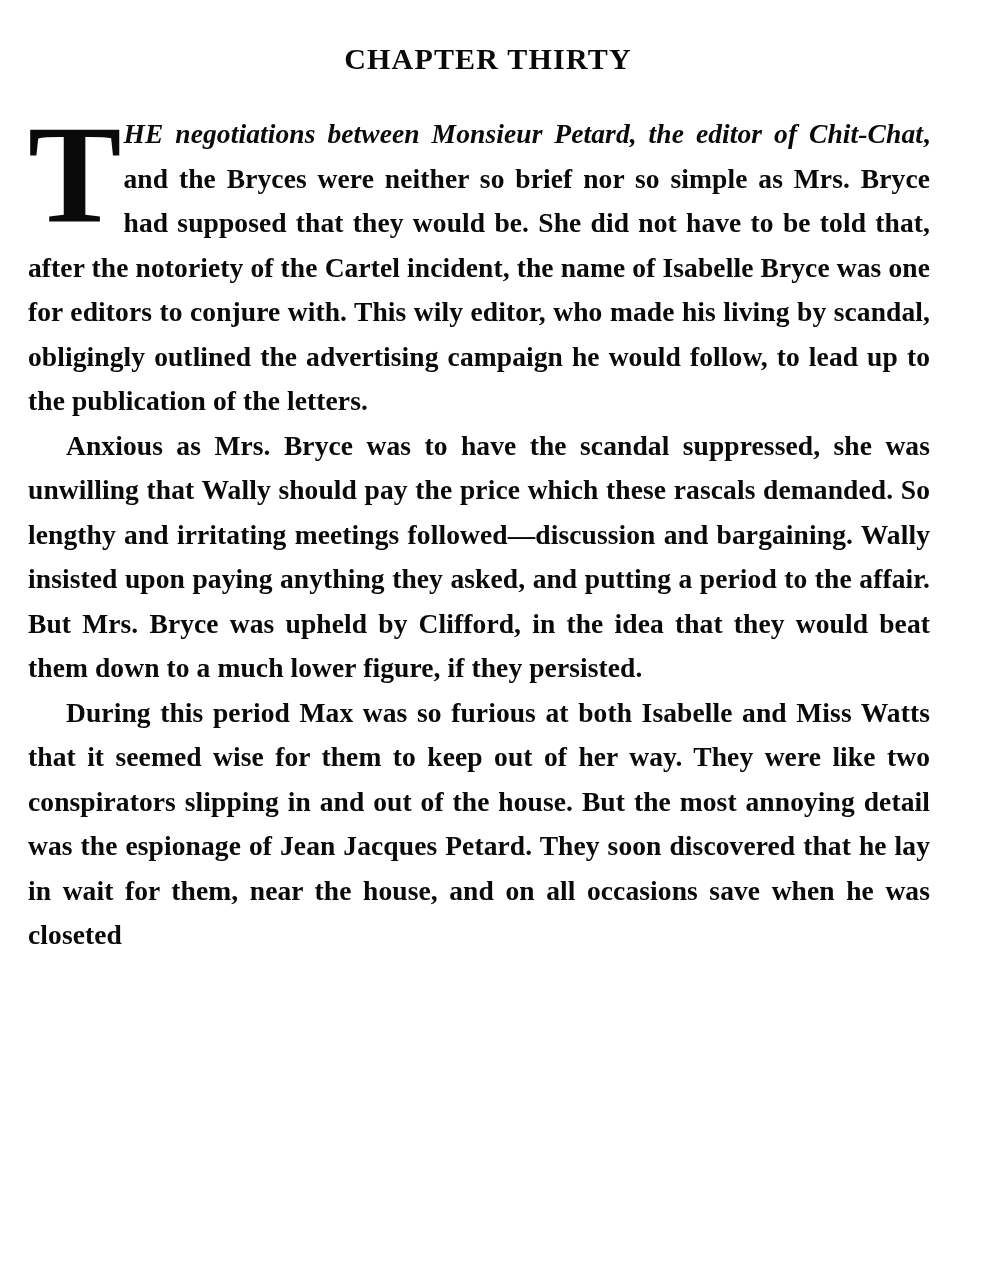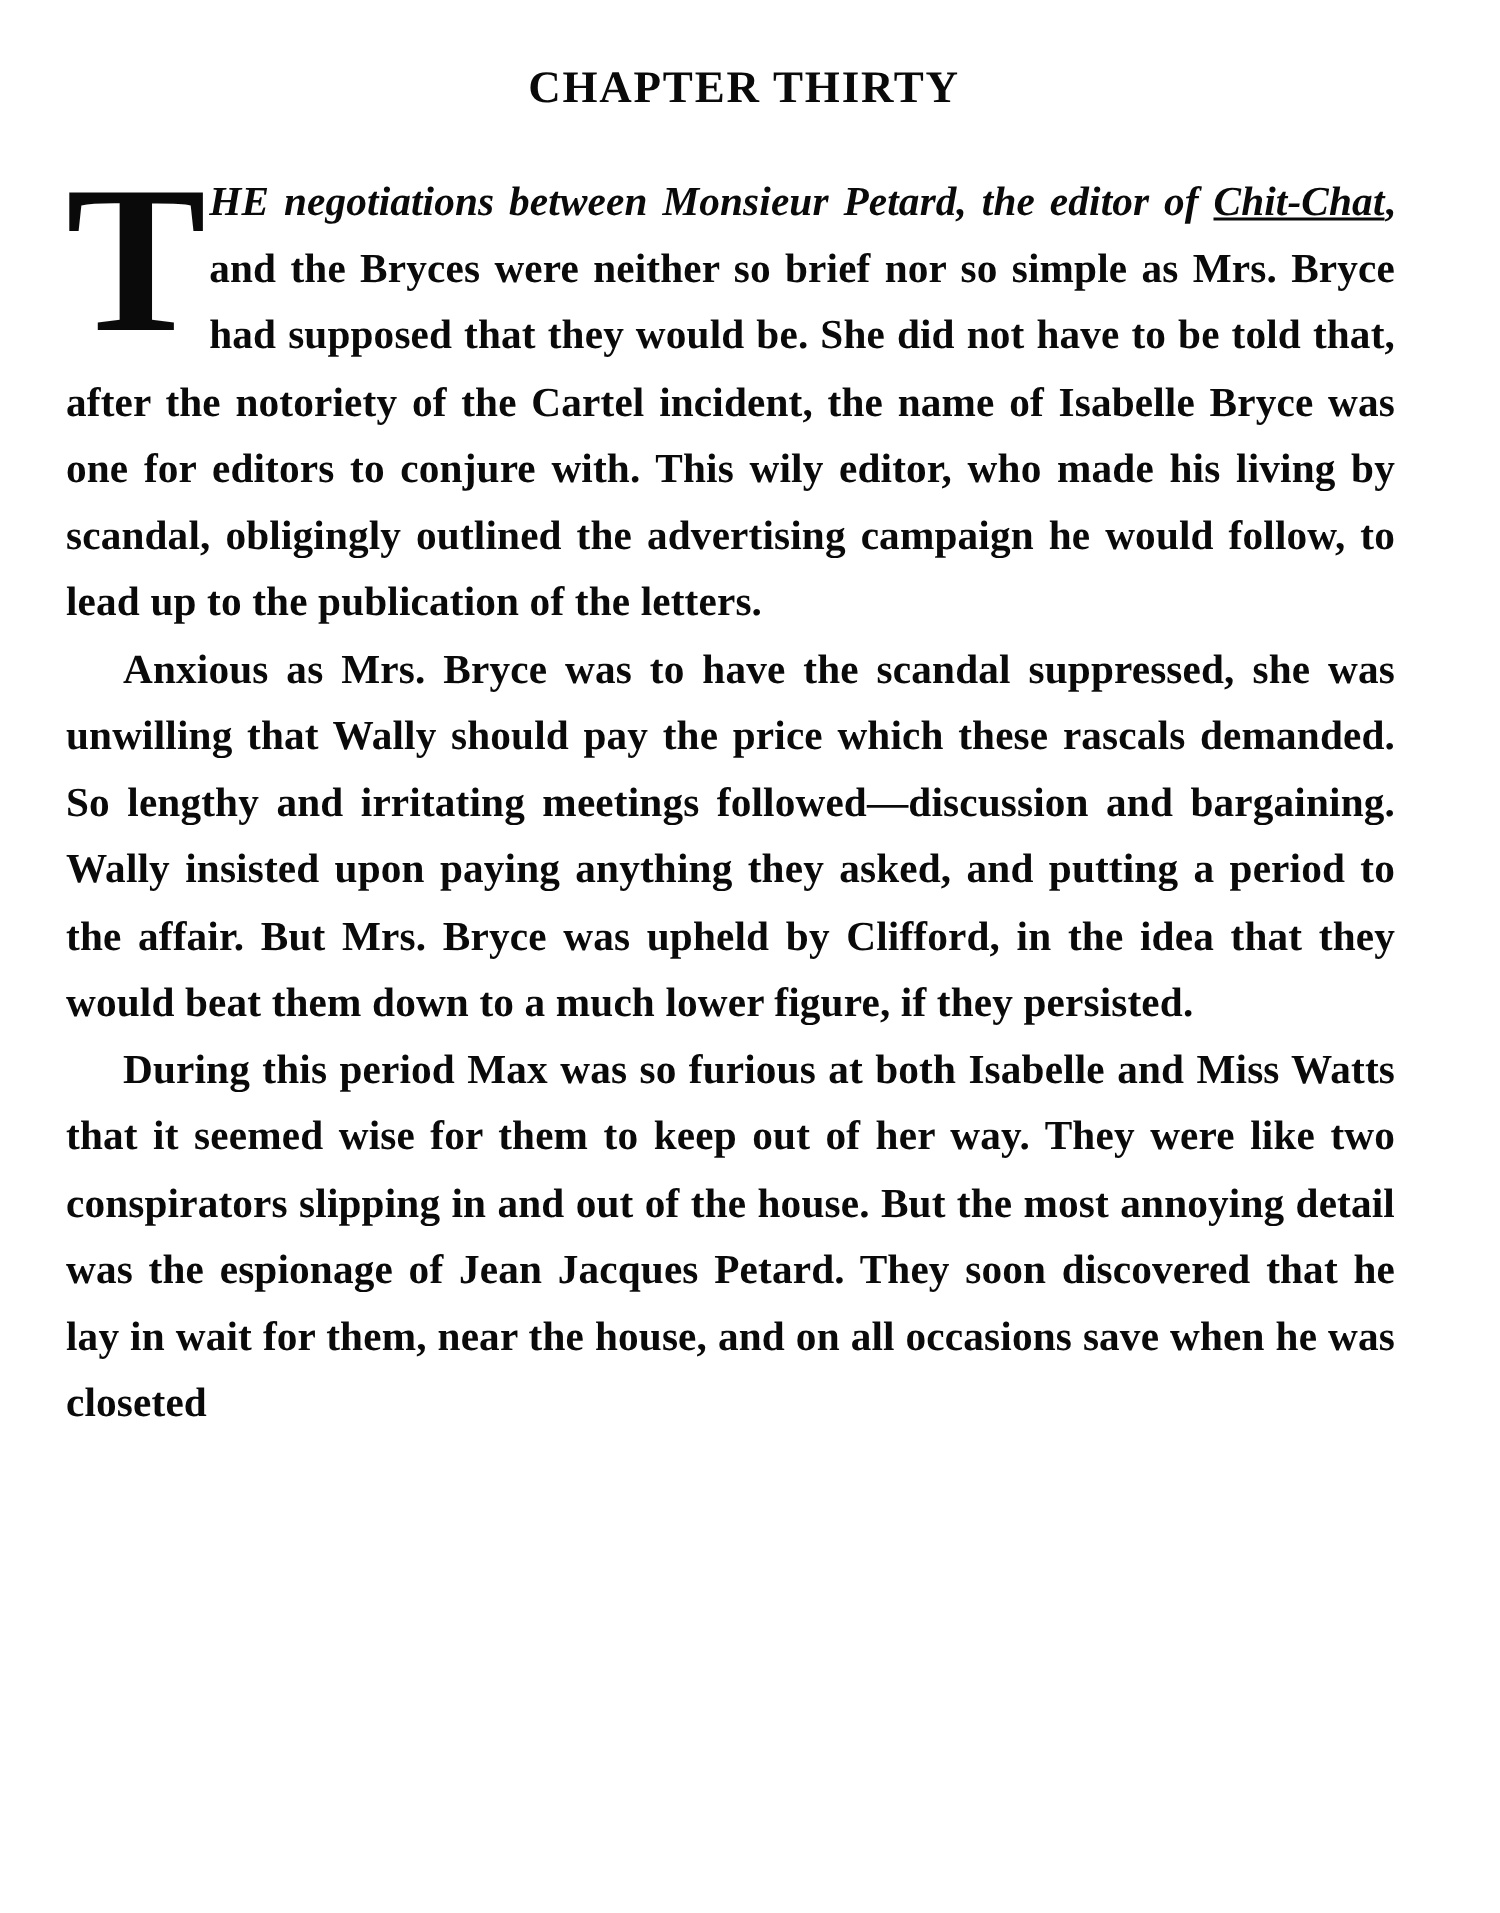--- a/index.html
+++ b/index.html
@@ -12,21 +12,21 @@
     height: 1275px;
     position: relative;
     font-family: "Liberation Serif", serif;
     color: #0a0a0a;
   }
   .page {
     position: relative;
     width: 1000px;
     height: 924px;
     box-sizing: border-box;
-    padding: 28px 70px 0 44px;
+    padding: 28px 70px 0 28px;
   }
   .chapter-title {
     text-align: center;
     font-family: "Liberation Serif", serif;
     font-weight: bold;
     font-size: 30px;
     letter-spacing: 1.2px;
     margin: 14px 0 0 0;
     padding-left: 18px;
   }
@@ -58,21 +58,20 @@
     line-height: 112px;
     margin: 6px 2px 0 0;
     padding: 0;
   }
   .smallcap-run {
     font-weight: bold;
     font-style: italic;
   }
   .italic {
     font-style: italic;
-    text-decoration: underline;
   }
   .page-number {
     position: absolute;
     bottom: 16px;
     left: 0;
     width: 1000px;
     text-align: center;
     font-size: 25px;
     font-weight: bold;
     font-family: "Liberation Serif", serif;

